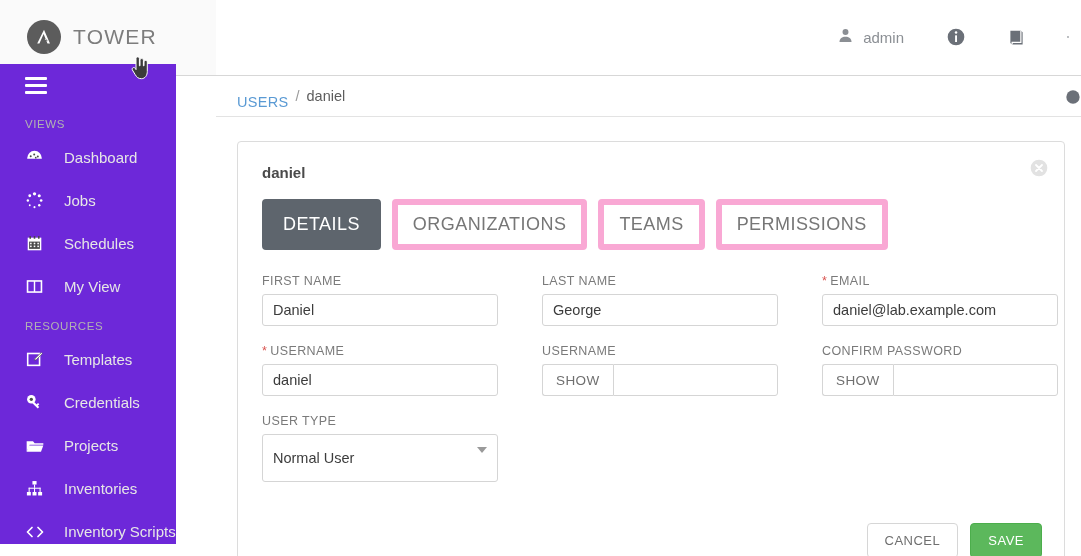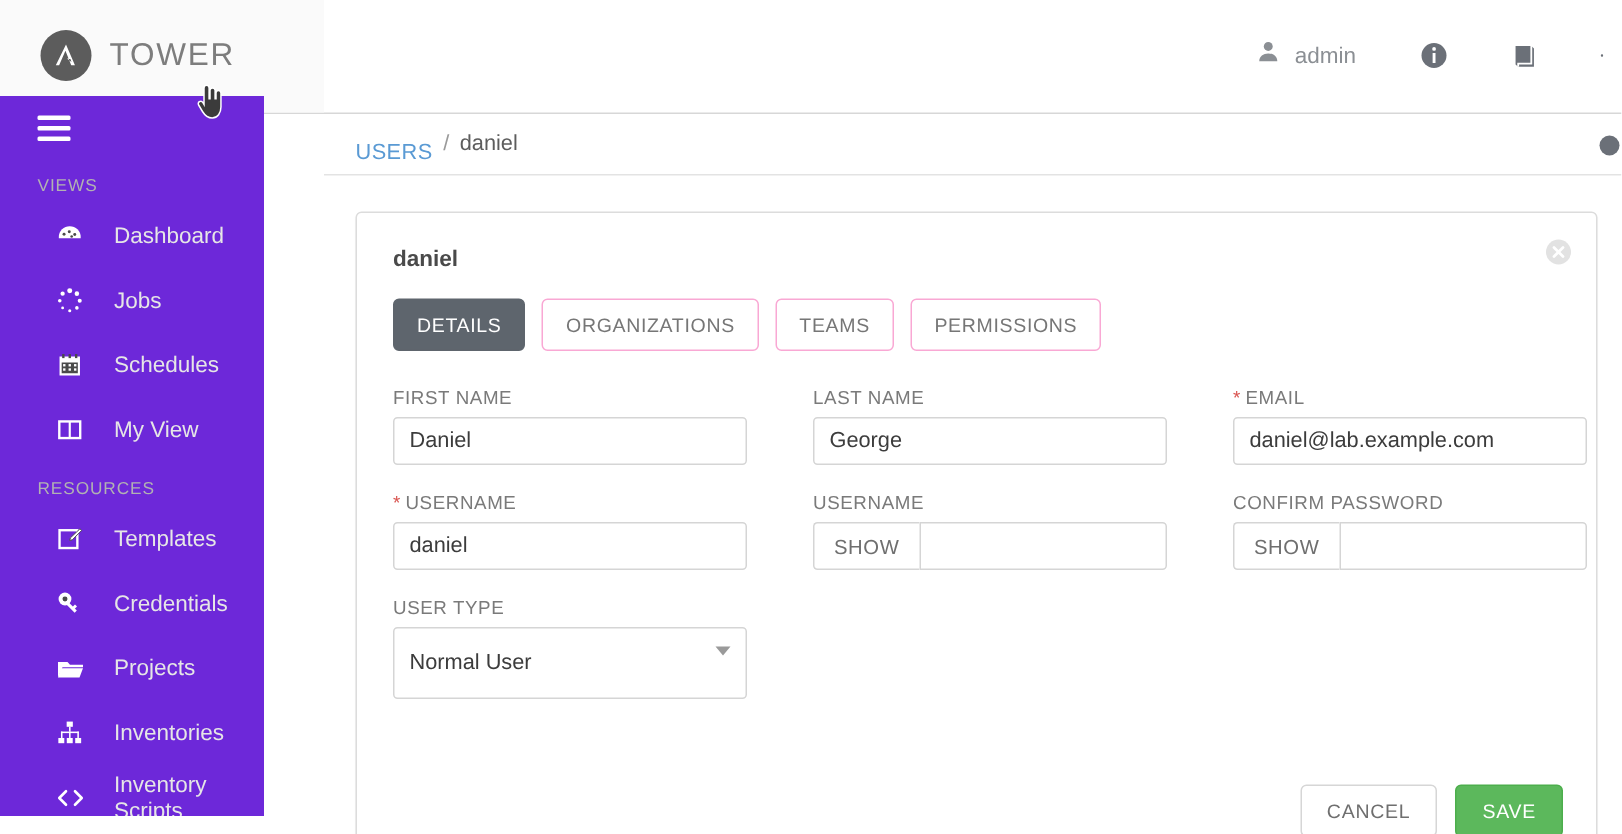--- a/index.html
+++ b/index.html
@@ -82,21 +82,21 @@
   .ham-bars div:last-child { margin-bottom: 0; }
   .nav-heading {
     color: #b2b2b2; font-size: 11.5px;
     letter-spacing: 0.6px;
     padding: 12px 0 6px 25px;
     text-transform: uppercase;
   }
   .nav-item {
     display: flex; align-items: center;
     height: 43px;
-    padding-left: 37px;
+    padding-left: 25px;
     color: #e6e6e6; font-size: 15px;
     cursor: pointer;
   }
   .nav-icon {
     width: 26px; flex: 0 0 26px;
     display: flex; align-items: center; justify-content: flex-start;
     color: #ffffff;
   }
   .nav-icon svg { display: block; }
   .nav-label { margin-left: 13px; }
@@ -144,25 +144,25 @@
   #close-btn {
     position: absolute; right: 15px; top: 16px;
     width: 20px; height: 20px; cursor: pointer;
     color: #e0e0e0;
   }
   #close-btn svg { display:block; }
 
   
   #tabs { display: flex; gap: 11px; margin-bottom: 24px; }
   .tab {
-    border: 1px solid #f9a8d4;
+    border: 6px solid #f9a8d4;
     border-radius: 4px;
     background: #ffffff;
     color: #767676;
-    font-size: 13px;
+    font-size: 18px;
     letter-spacing: .45px;
     padding: 9px 15px;
     cursor: pointer;
   }
   .tab.active {
     background: #5e656d;
     border-color: #5e656d;
     color: #ffffff;
   }
 

